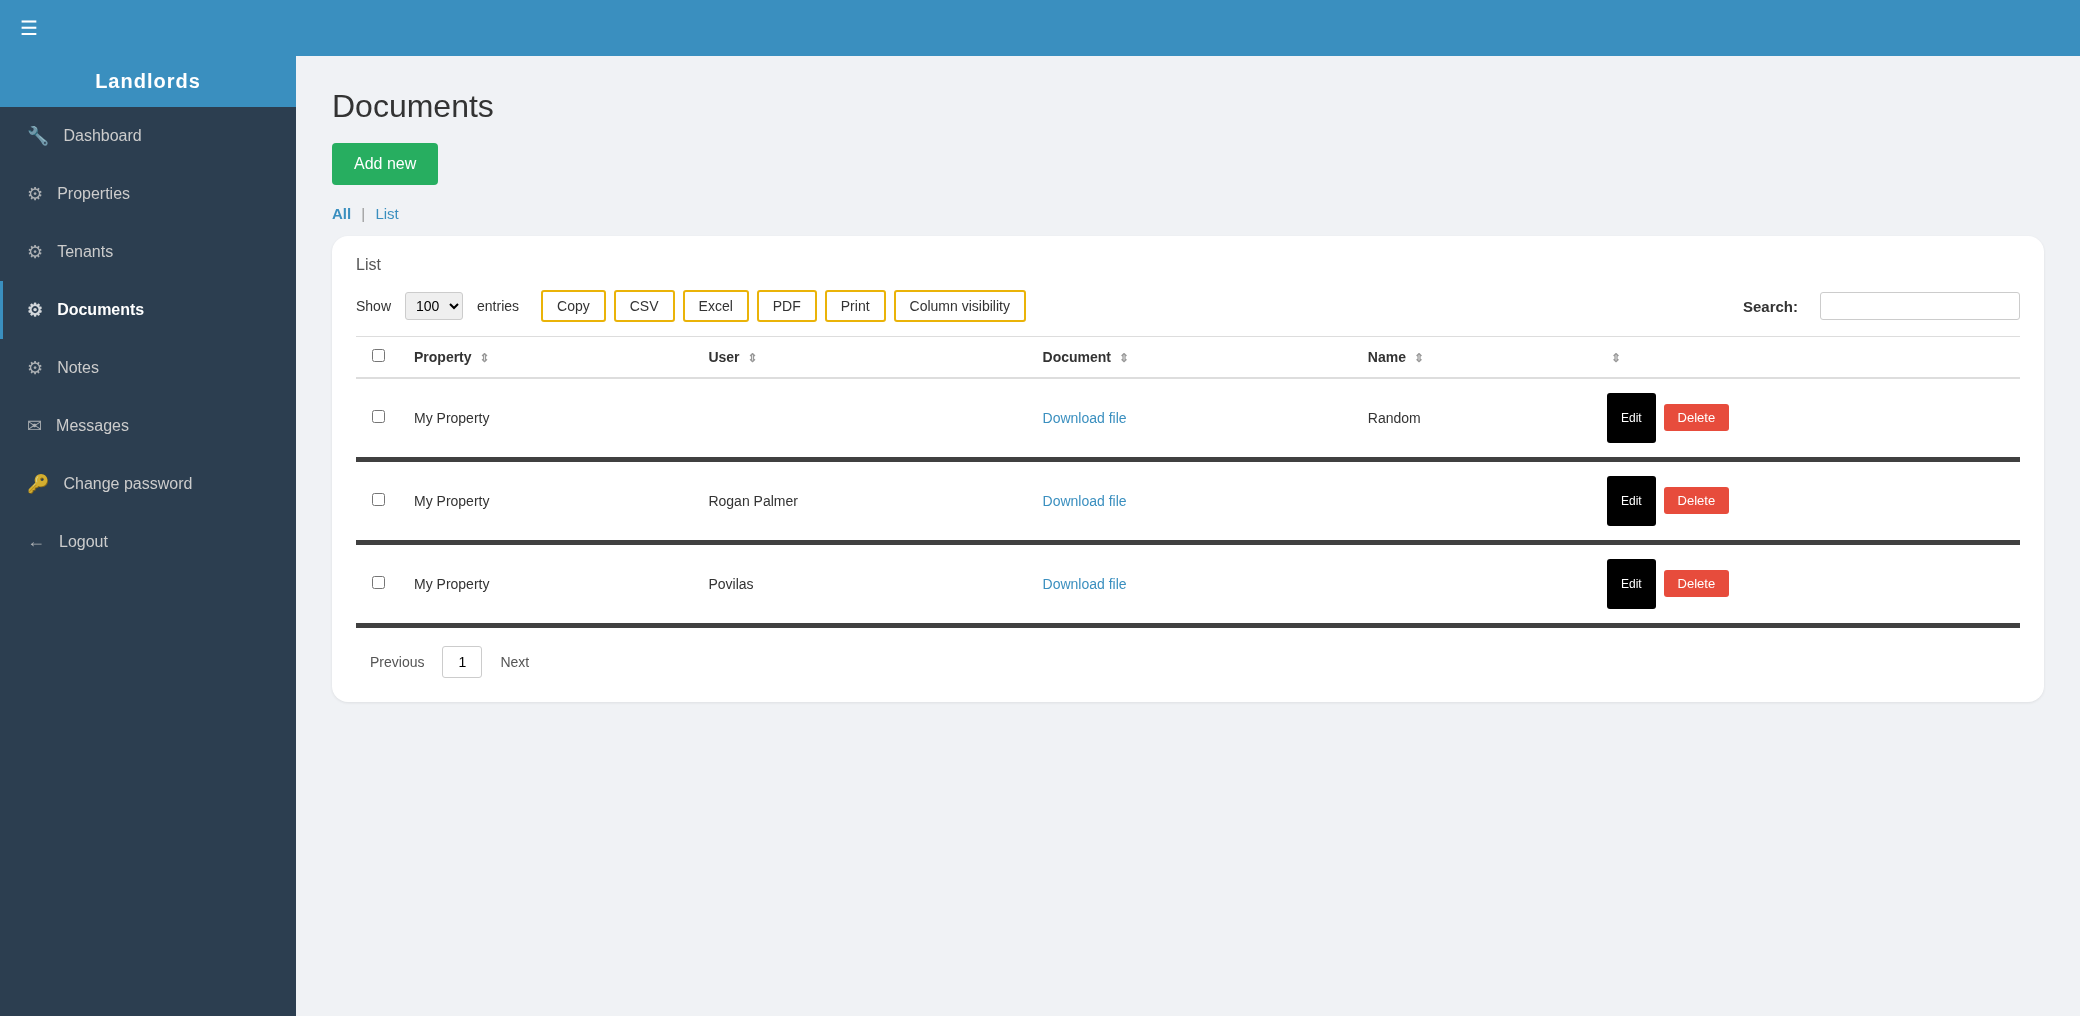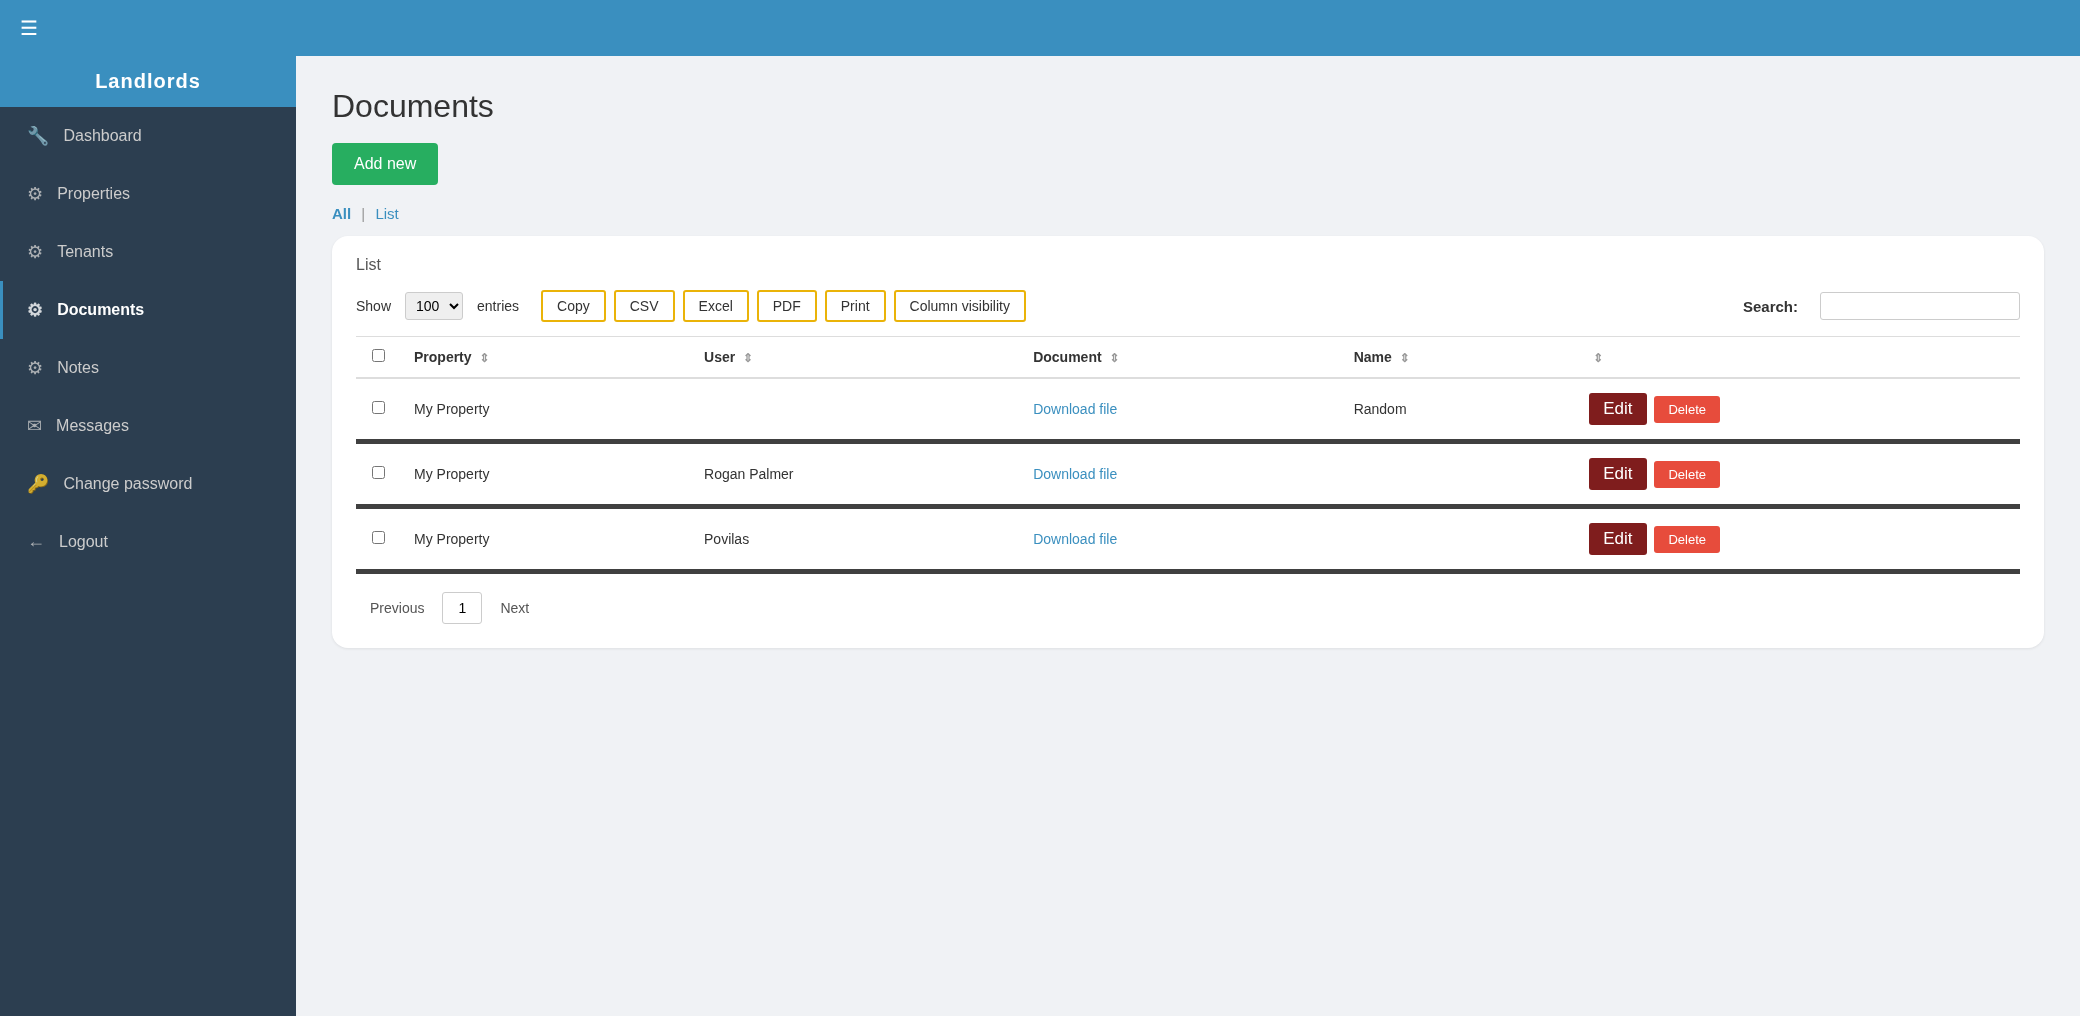--- a/index.html
+++ b/index.html
@@ -205,27 +205,27 @@
       width: 44px;
       text-align: center;
     }
     .download-link {
       color: #3a8fbf;
       text-decoration: none;
       cursor: pointer;
     }
 
     .edit-btn {
-      background: #7f1d1d;
+      background: #000000;
       color: white;
       border: none;
-      padding: 6px 14px;
-      border-radius: 3px;
-      cursor: pointer;
-      font-size: 17px;
+      padding: 18px 14px;
+      border-radius: 3px;
+      cursor: pointer;
+      font-size: 12px;
       margin-right: 4px;
     }
     .delete-btn {
       background: #e74c3c;
       color: white;
       border: none;
       padding: 6px 14px;
       border-radius: 3px;
       cursor: pointer;
       font-size: 13px;

